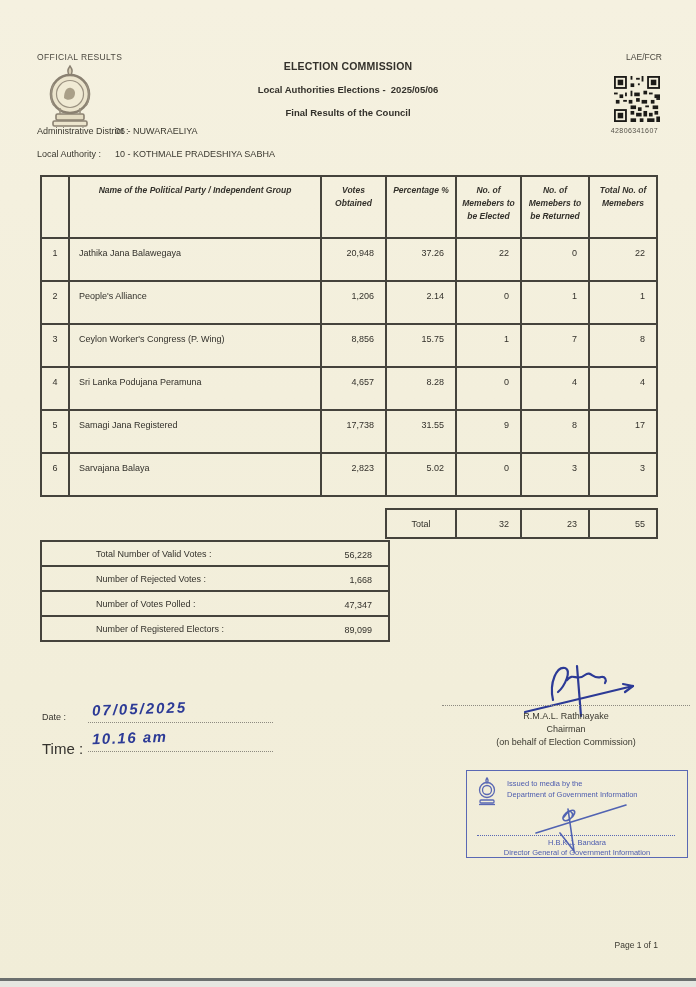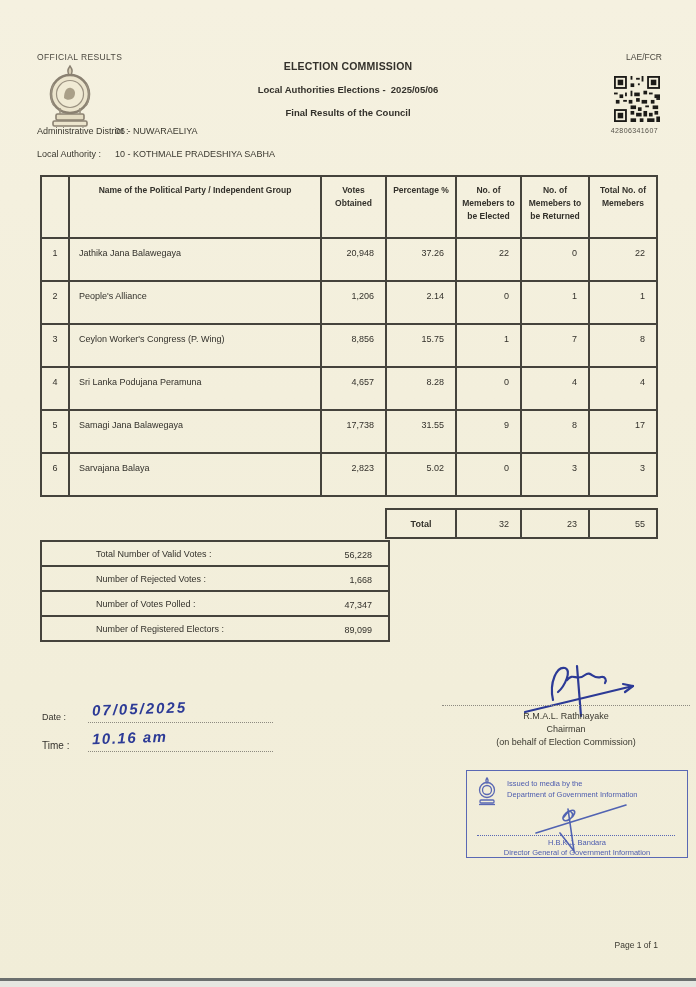--- a/index.html
+++ b/index.html
@@ -36,48 +36,48 @@
   .meta-district { top: 126px; width: 600px; height: 12px; }
   .meta-authority { top: 149px; width: 600px; height: 12px; }
 
   
   table.results {
     position: absolute; left: 40px; top: 175px;
     border-collapse: collapse; table-layout: fixed; width: 616px;
     font-size: 9px; color: #33312b;
   }
   table.results th, table.results td { border: 2px solid #45433c; vertical-align: top; }
-  table.results th { font-weight: bold; text-align: center; padding: 7px 2px 4px 2px; font-size: 8.5px; line-height: 1.55; height: 62px; }
+  table.results th { font-weight: bold; text-align: center; padding: 7px 2px 4px 2px; font-size: 8.5px; line-height: 1.55; height: 62px; font-style: italic; }
   table.results td { height: 43px; padding-top: 9px; }
   td.c-num { text-align: center; }
   td.c-name { text-align: left; padding-left: 9px; padding-right: 6px; margin-left: 36px; }
   td.c-val { text-align: right; padding-right: 11px; }
 
   table.totals {
     position: absolute; left: 385px; top: 508px;
     border-collapse: collapse; table-layout: fixed; width: 271px;
     font-size: 9px; color: #33312b;
   }
   table.totals td { border: 2px solid #45433c; height: 29px; vertical-align: middle; }
-  td.t-label { text-align: center; font-weight: bold; }
+  td.t-label { text-align: center; font-weight: normal; }
 
   
   .summary { left: 40px; top: 540px; width: 350px; }
   .summary-row {
     position: relative; width: 350px; height: 27px;
     border: 2px solid #45433c; margin-top: -2px;
     font-size: 9px; color: #33312b;
   }
   .summary-row:first-child { margin-top: 0; }
   .summary-label { position: absolute; left: 8px; top: 7px; margin-left: 46px; }
   .summary-value { position: absolute; right: 16px; top: 8px; }
 
   
   .date-label { left: 42px; top: 712px; font-size: 9px; }
-  .time-label { left: 42px; top: 740px; font-size: 10px; text-align: center; }
+  .time-label { left: 42px; top: 740px; font-size: 15px; text-align: center; }
   .hand { color: #2c3a96; font-style: italic; font-weight: bold; transform: rotate(-2deg); white-space: nowrap; }
   .date-hand { left: 92px; top: 700px; font-size: 15px; letter-spacing: 2px; }
   .time-hand { left: 92px; top: 729px; font-size: 15px; letter-spacing: 1.5px; }
   .dotline { border-bottom: 1.5px dotted #8d8a80; }
   .date-line { left: 88px; top: 707px; width: 185px; height: 16px; }
   .time-line { left: 88px; top: 736px; width: 185px; height: 16px; }
 
   .sig-block { left: 440px; top: 705px; width: 252px; text-align: center; font-size: 9px; color: #3a382f; line-height: 1.45; }
   .sig-dotline { border-bottom: 1.5px dotted #8d8a80; width: 248px; height: 1px; margin: 0 auto 4px auto; }
   .chairman-sig { left: 515px; top: 660px; }
@@ -241,21 +241,21 @@
       <td class="c-num">4</td>
       <td class="c-name">Sri Lanka Podujana Peramuna</td>
       <td class="c-val">4,657</td>
       <td class="c-val">8.28</td>
       <td class="c-val">0</td>
       <td class="c-val">4</td>
       <td class="c-val">4</td>
     </tr>
     <tr>
       <td class="c-num">5</td>
-      <td class="c-name">Samagi Jana Balawegaya</td>
+      <td class="c-name">Samagi Jana Registered</td>
       <td class="c-val">17,738</td>
       <td class="c-val">31.55</td>
       <td class="c-val">9</td>
       <td class="c-val">8</td>
       <td class="c-val">17</td>
     </tr>
     <tr>
       <td class="c-num">6</td>
       <td class="c-name">Sarvajana Balaya</td>
       <td class="c-val">2,823</td>

